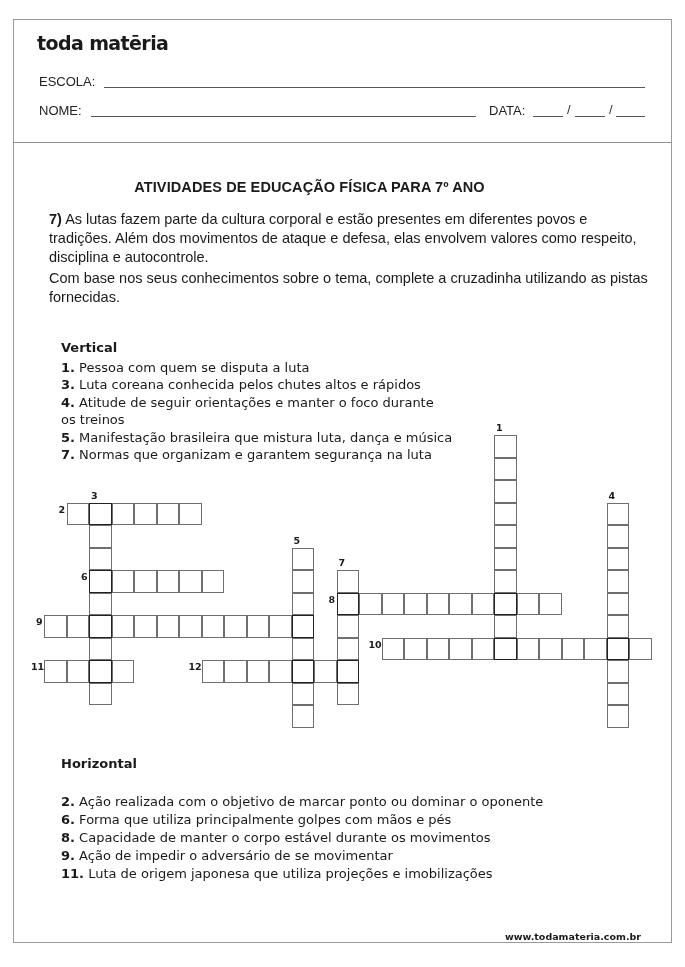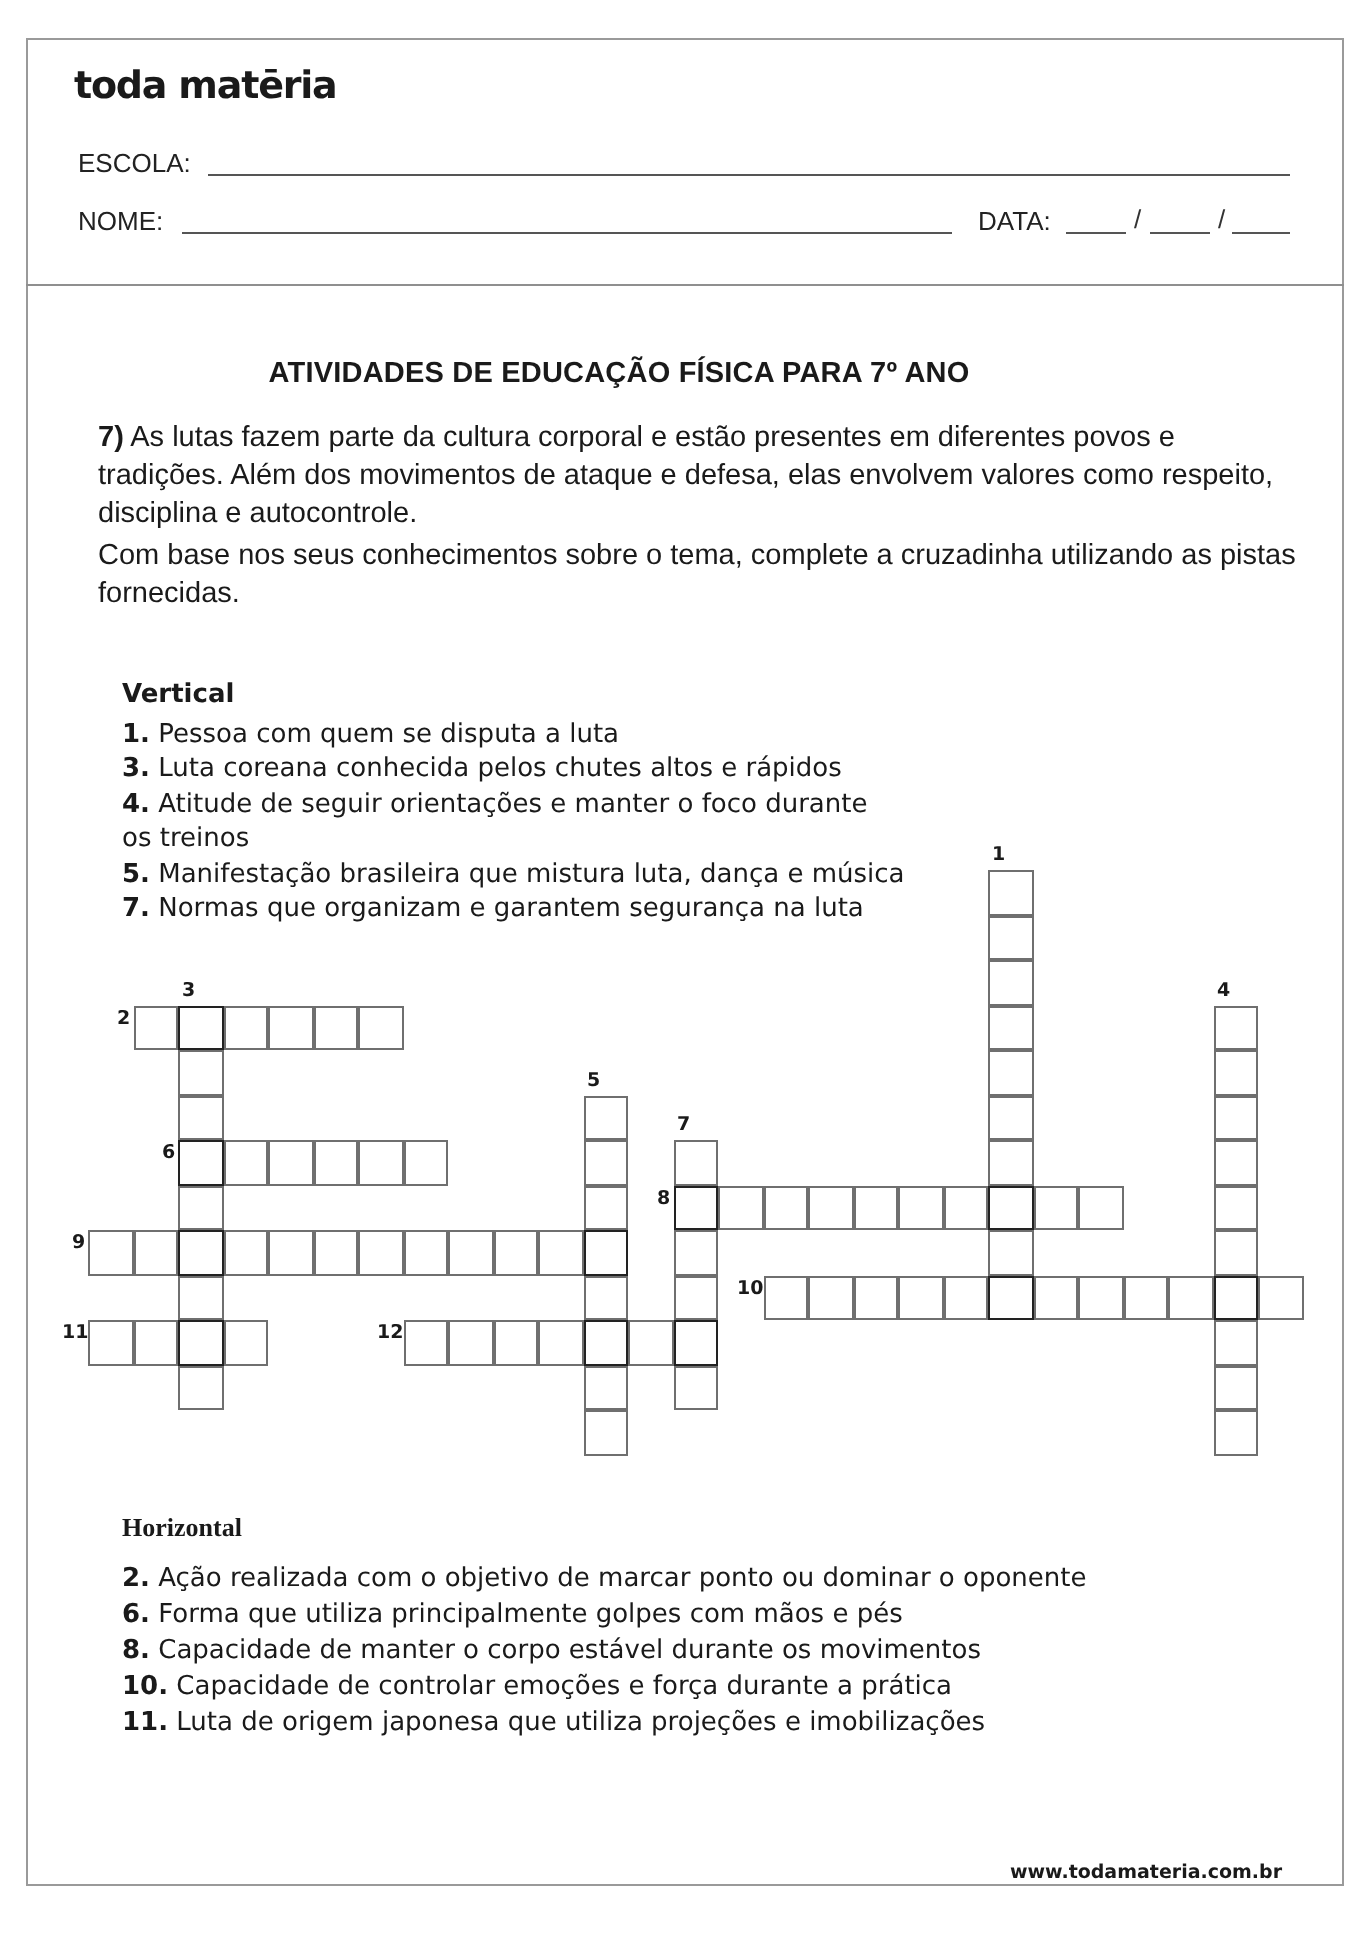--- a/index.html
+++ b/index.html
@@ -156,21 +156,21 @@
     <div class="cell-num" style="left: 81px; top: 571px;">6</div>
     <div class="cell-num" style="left: 338.5px; top: 557px;">7</div>
     <div class="cell-num" style="left: 328.5px; top: 593.5px;">8</div>
     <div class="cell-num" style="left: 36px; top: 616px;">9</div>
     <div class="cell-num" style="left: 368.5px; top: 638.5px;">10</div>
     <div class="cell-num" style="left: 31px; top: 661px;">11</div>
     <div class="cell-num" style="left: 188.5px; top: 661px;">12</div>
   </div>
 
 <div class="clues" style="top:755px; line-height:18px;">
-  <div class="head" style="margin-bottom:8px;font-family:Liberation Serif, serif;">Horizontal</div>
+  <div class="head" style="margin-bottom:20px;">Horizontal</div>
   <div class="clue"><span class="num">2.</span><span> Ação realizada com o objetivo de marcar ponto ou dominar o oponente</span></div>
   <div class="clue"><span class="num">6.</span><span> Forma que utiliza principalmente golpes com mãos e pés</span></div>
   <div class="clue"><span class="num">8.</span><span> Capacidade de manter o corpo estável durante os movimentos</span></div>
-  <div class="clue"><span class="num">10.</span><span> Capacidade de controlar emoções e força durante a prática</span></div>
+  <div class="clue"><span class="num">9.</span><span> Ação de impedir o adversário de se movimentar</span></div>
   <div class="clue"><span class="num">11.</span><span> Luta de origem japonesa que utiliza projeções e imobilizações</span></div>
 </div>
 
 <div class="footer">www.todamateria.com.br</div>
 
 </body></html>

